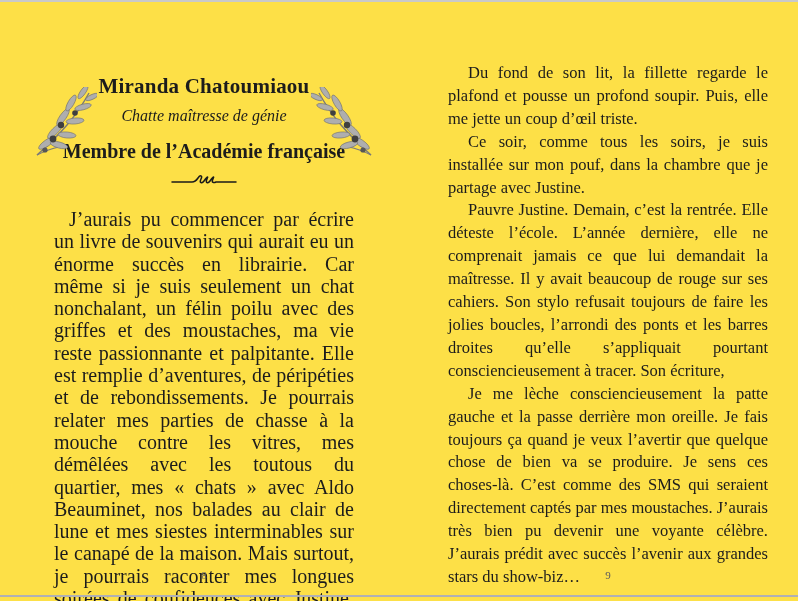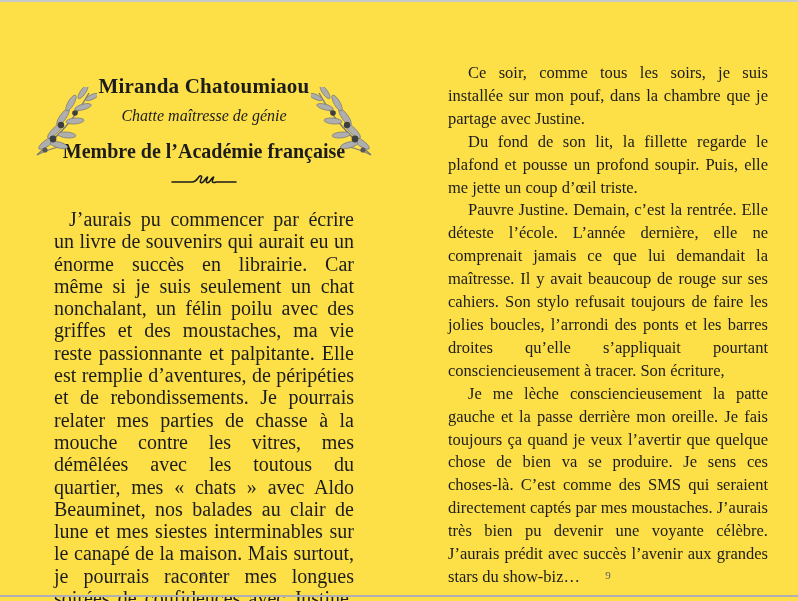--- a/index.html
+++ b/index.html
@@ -114,22 +114,22 @@
     <div class="body-text">
       <p>J’aurais pu commencer par écrire un livre de souvenirs qui aurait eu un énorme succès en librairie. Car même si je suis seulement un chat nonchalant, un félin poilu avec des griffes et des moustaches, ma vie reste passionnante et palpitante. Elle est remplie d’aventures, de péripéties et de rebondissements. Je pourrais relater mes parties de chasse à la mouche contre les vitres, mes démêlées avec les toutous du quartier, mes « chats » avec Aldo Beauminet, nos balades au clair de lune et mes siestes interminables sur le canapé de la maison. Mais surtout, je pourrais raconter mes longues soirées de confidences avec Justine, ma petite maîtresse adorée…</p>
       <p>C’est sûr, il faudrait plus de mille pages pour écrire fais ma vie.</p>
     </div>
 
     <div class="pagenum">8</div>
   </div>
 
   <div class="page page-right">
     <div class="body-text">
+      <p>Du fond de son lit, la fillette regarde le plafond et pousse un profond soupir. Puis, elle me jette un coup d’œil triste.</p>
       <p>Ce soir, comme tous les soirs, je suis installée sur mon pouf, dans la chambre que je partage avec Justine.</p>
-      <p>Du fond de son lit, la fillette regarde le plafond et pousse un profond soupir. Puis, elle me jette un coup d’œil triste.</p>
       <p>Pauvre Justine. Demain, c’est la rentrée. Elle déteste l’école. L’année dernière, elle ne comprenait jamais ce que lui demandait la maîtresse. Il y avait beaucoup de rouge sur ses cahiers. Son stylo refusait toujours de faire les jolies boucles, l’arrondi des ponts et les barres droites qu’elle s’appliquait pourtant consciencieusement à tracer. Son écriture,</p>
       <p>Je me lèche consciencieusement la patte gauche et la passe derrière mon oreille. Je fais toujours ça quand je veux l’avertir que quelque chose de bien va se produire. Je sens ces choses-là. C’est comme des SMS qui seraient directement captés par mes moustaches. J’aurais très bien pu devenir une voyante célèbre. J’aurais prédit avec succès l’avenir aux grandes stars du show-biz…</p>
     </div>
 
     <div class="pagenum">9</div>
   </div>
 
   <div class="edge edge-bottom"></div>
 </div>
 

